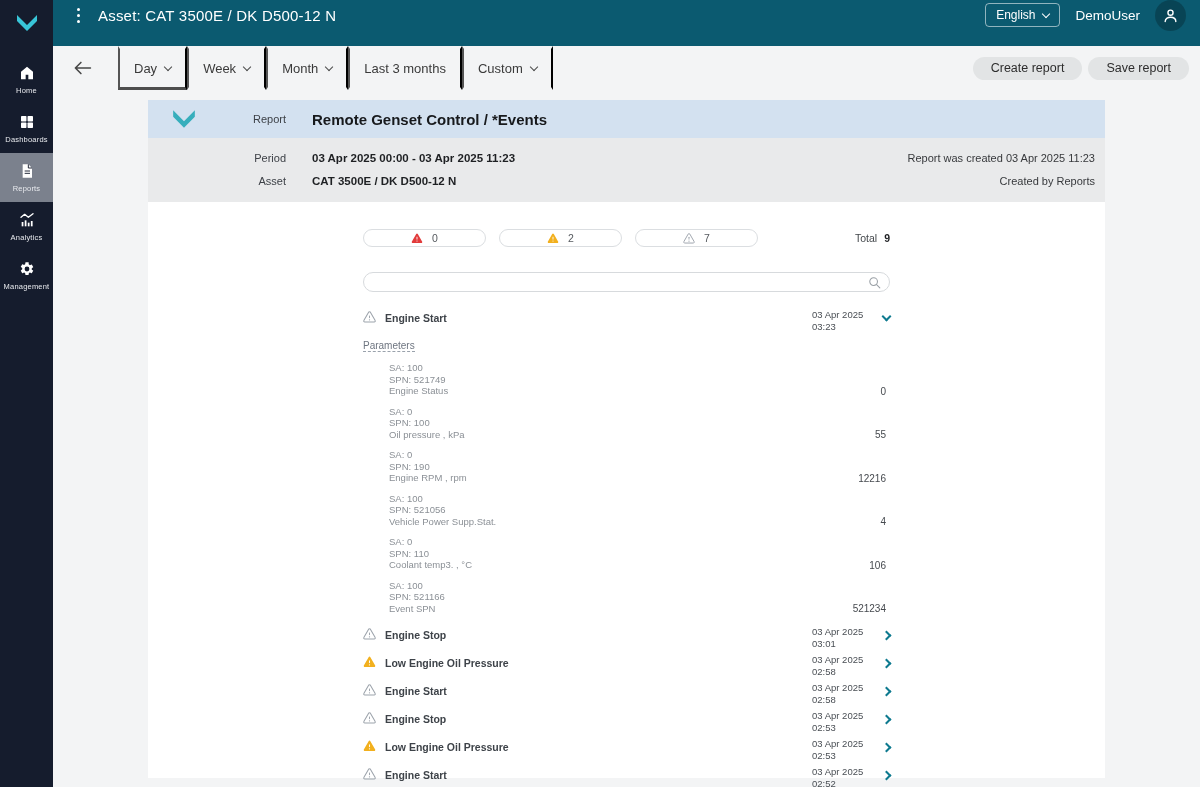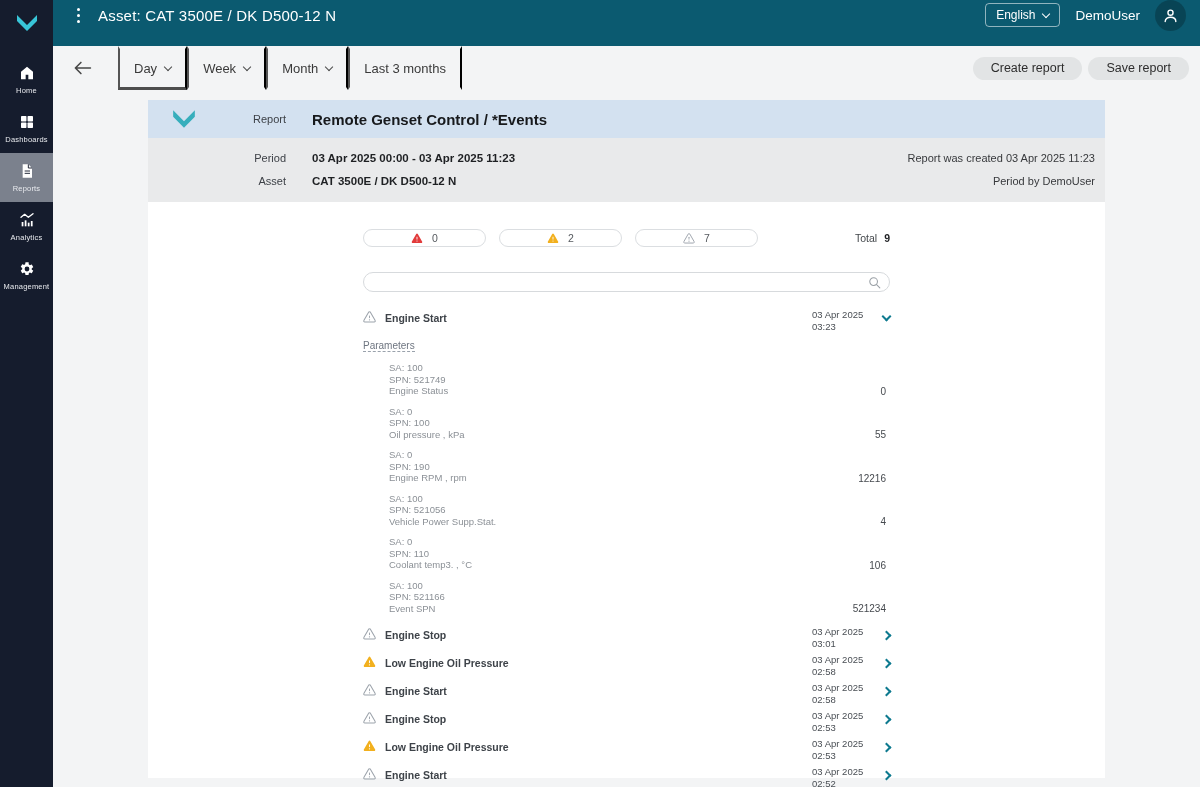--- a/index.html
+++ b/index.html
@@ -192,20 +192,24 @@
     <button class="tab">
       <span class="tab-label">Month</span>
       <span class="chev"></span>
     </button>
 
     <button class="tab">
       <span class="tab-label">Last 3 months</span>
 
     </button>
 
+    <button class="tab">
+      <span class="tab-label">Custom</span>
+      <span class="chev"></span>
+    </button>
   </div>
     <div class="toolbar-actions">
       <button class="pill-btn">Create report</button>
       <button class="pill-btn">Save report</button>
     </div>
   </div>
 
   <section class="card">
     <div class="band-blue">
       <span class="band-logo">
@@ -218,21 +222,21 @@
     </div>
     <div class="band-gray">
       <div class="meta-row">
         <span class="lbl-gray">Period</span>
         <span class="meta-value">03 Apr 2025 00:00 - 03 Apr 2025 11:23</span>
         <span class="meta-right">Report was created 03 Apr 2025 11:23</span>
       </div>
       <div class="meta-row">
         <span class="lbl-gray">Asset</span>
         <span class="meta-value">CAT 3500E / DK D500-12 N</span>
-        <span class="meta-right">Period by DemoUser</span>
+        <span class="meta-right">Created by Reports</span>
       </div>
     </div>
 
     <div class="content-col">
 
       <div class="badges">
         <button class="badge">
           <span class="tri">
               <svg viewBox="0 0 24 23">
                 <path d="M13.7 2.2a2 2 0 0 0-3.4 0L1.4 17.8A2 2 0 0 0 3.1 21h17.8a2 2 0 0 0 1.7-3.2Z" fill="#e23b3b"></path>

